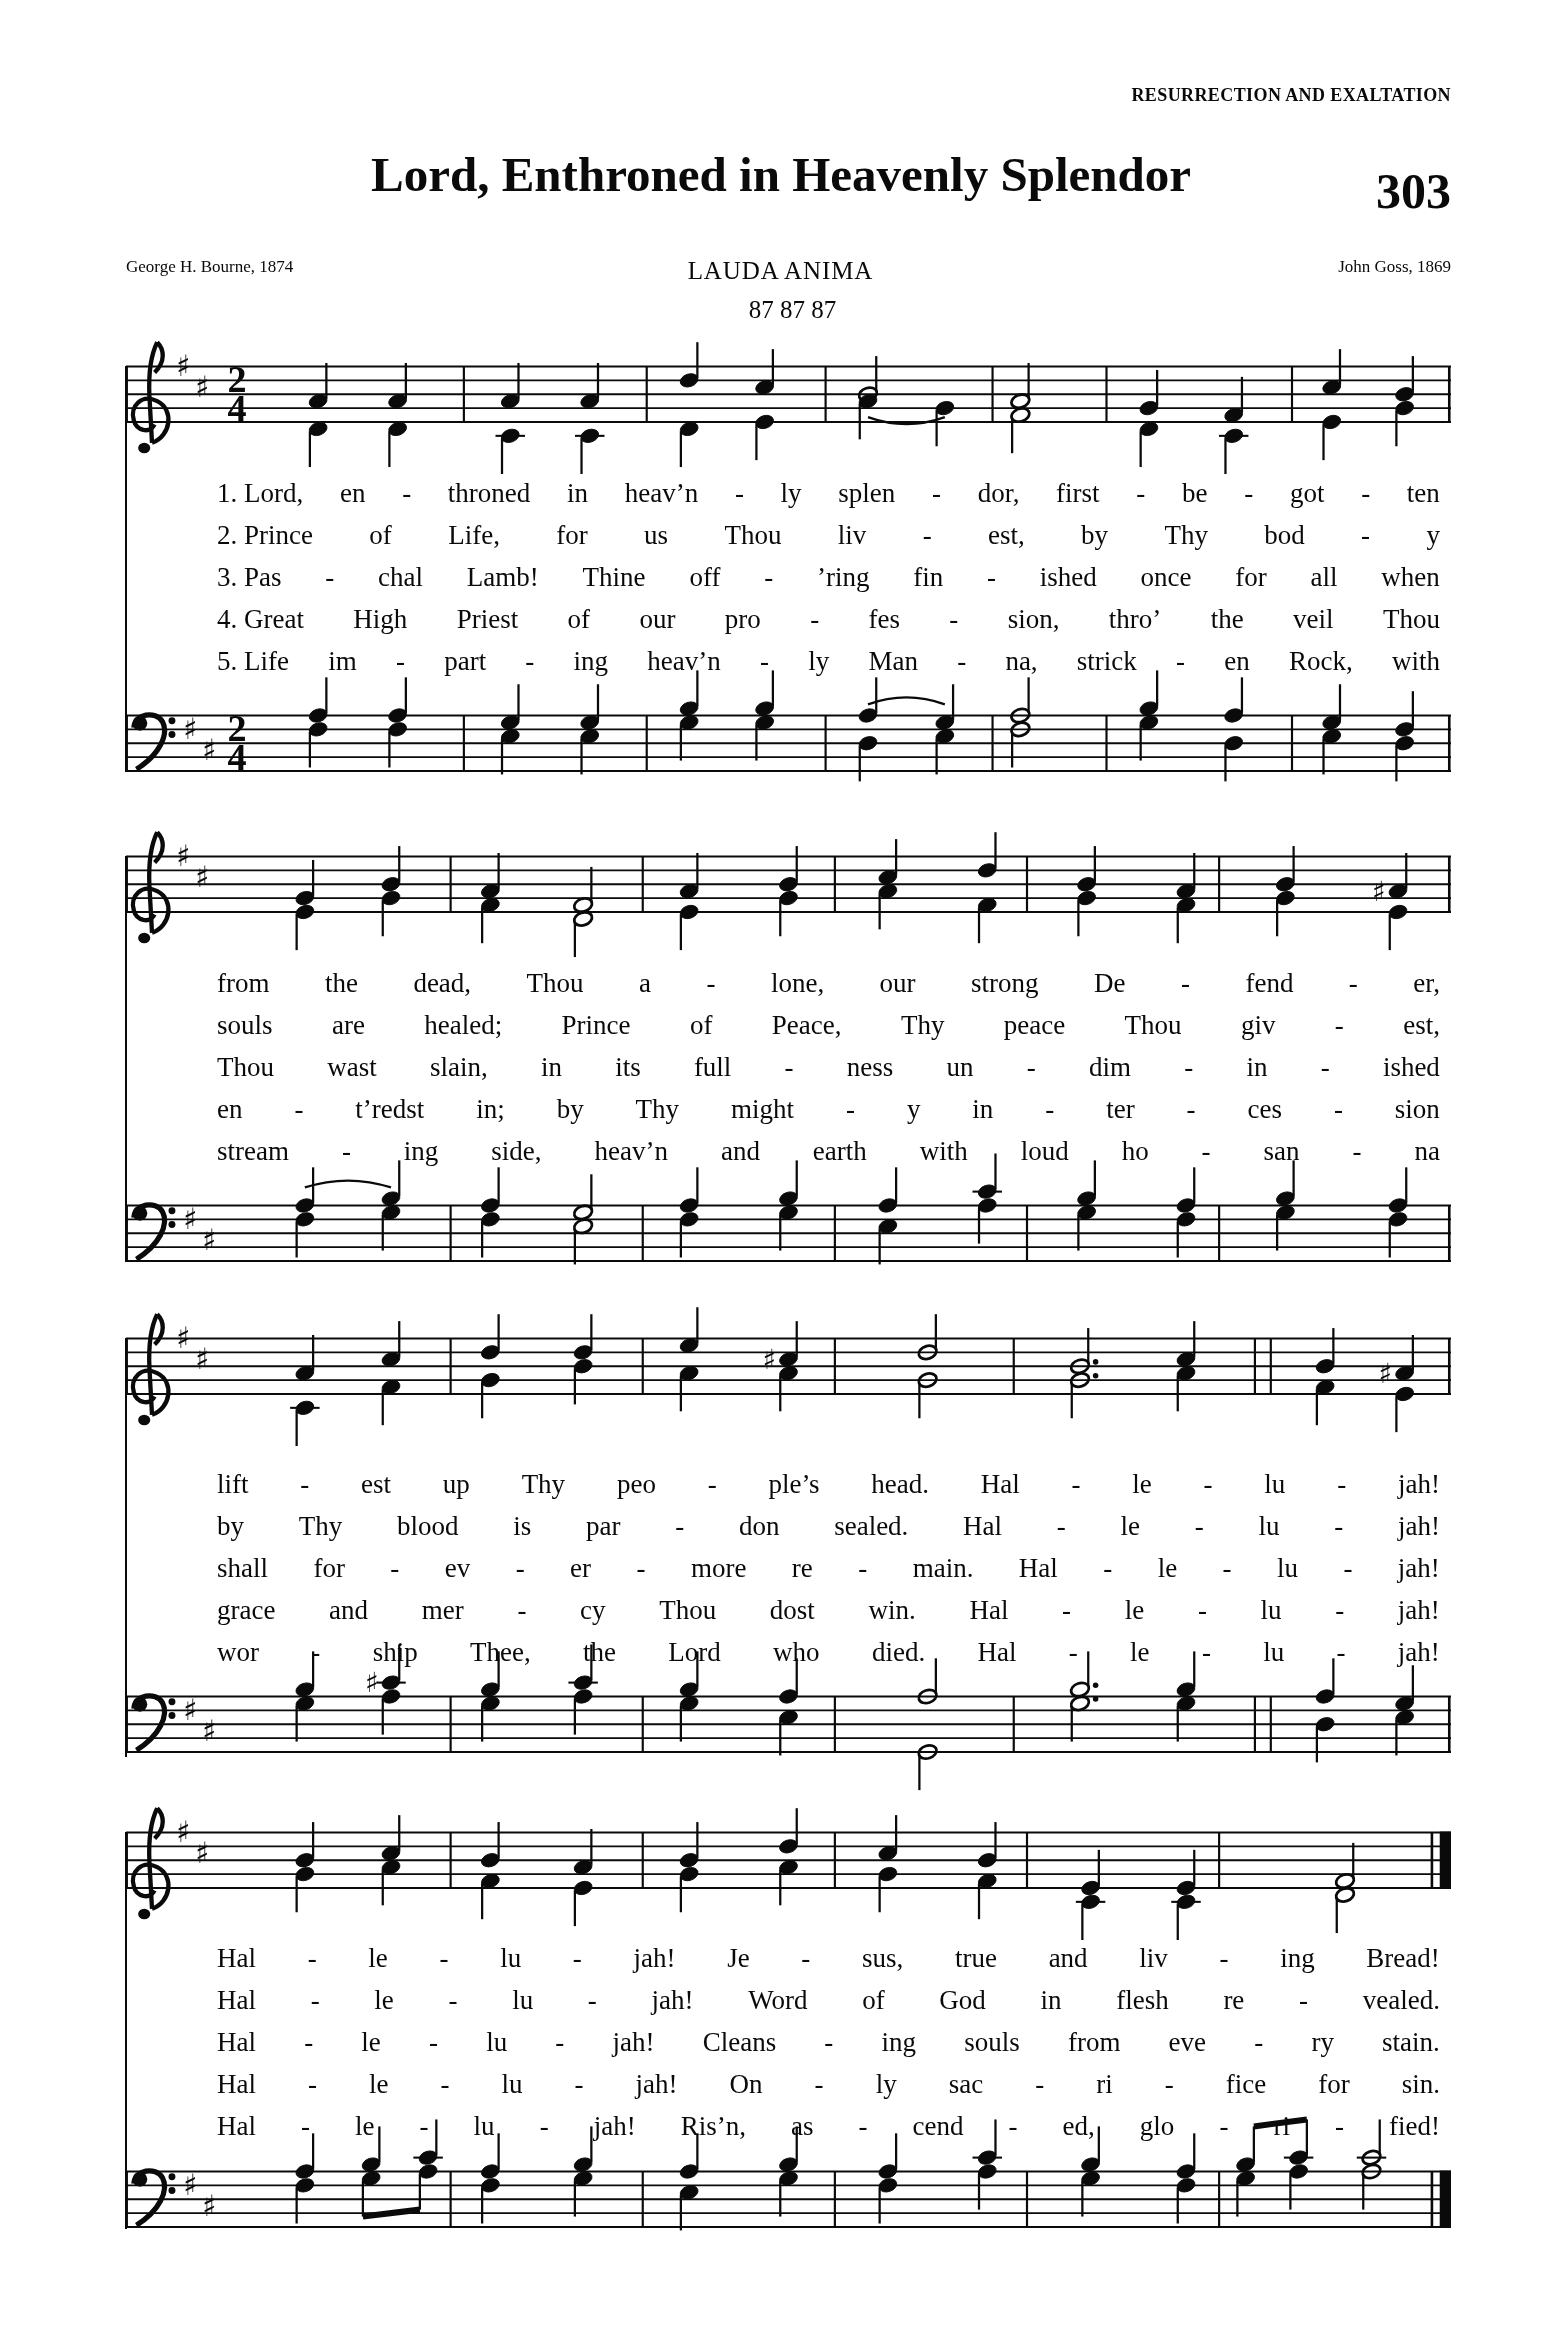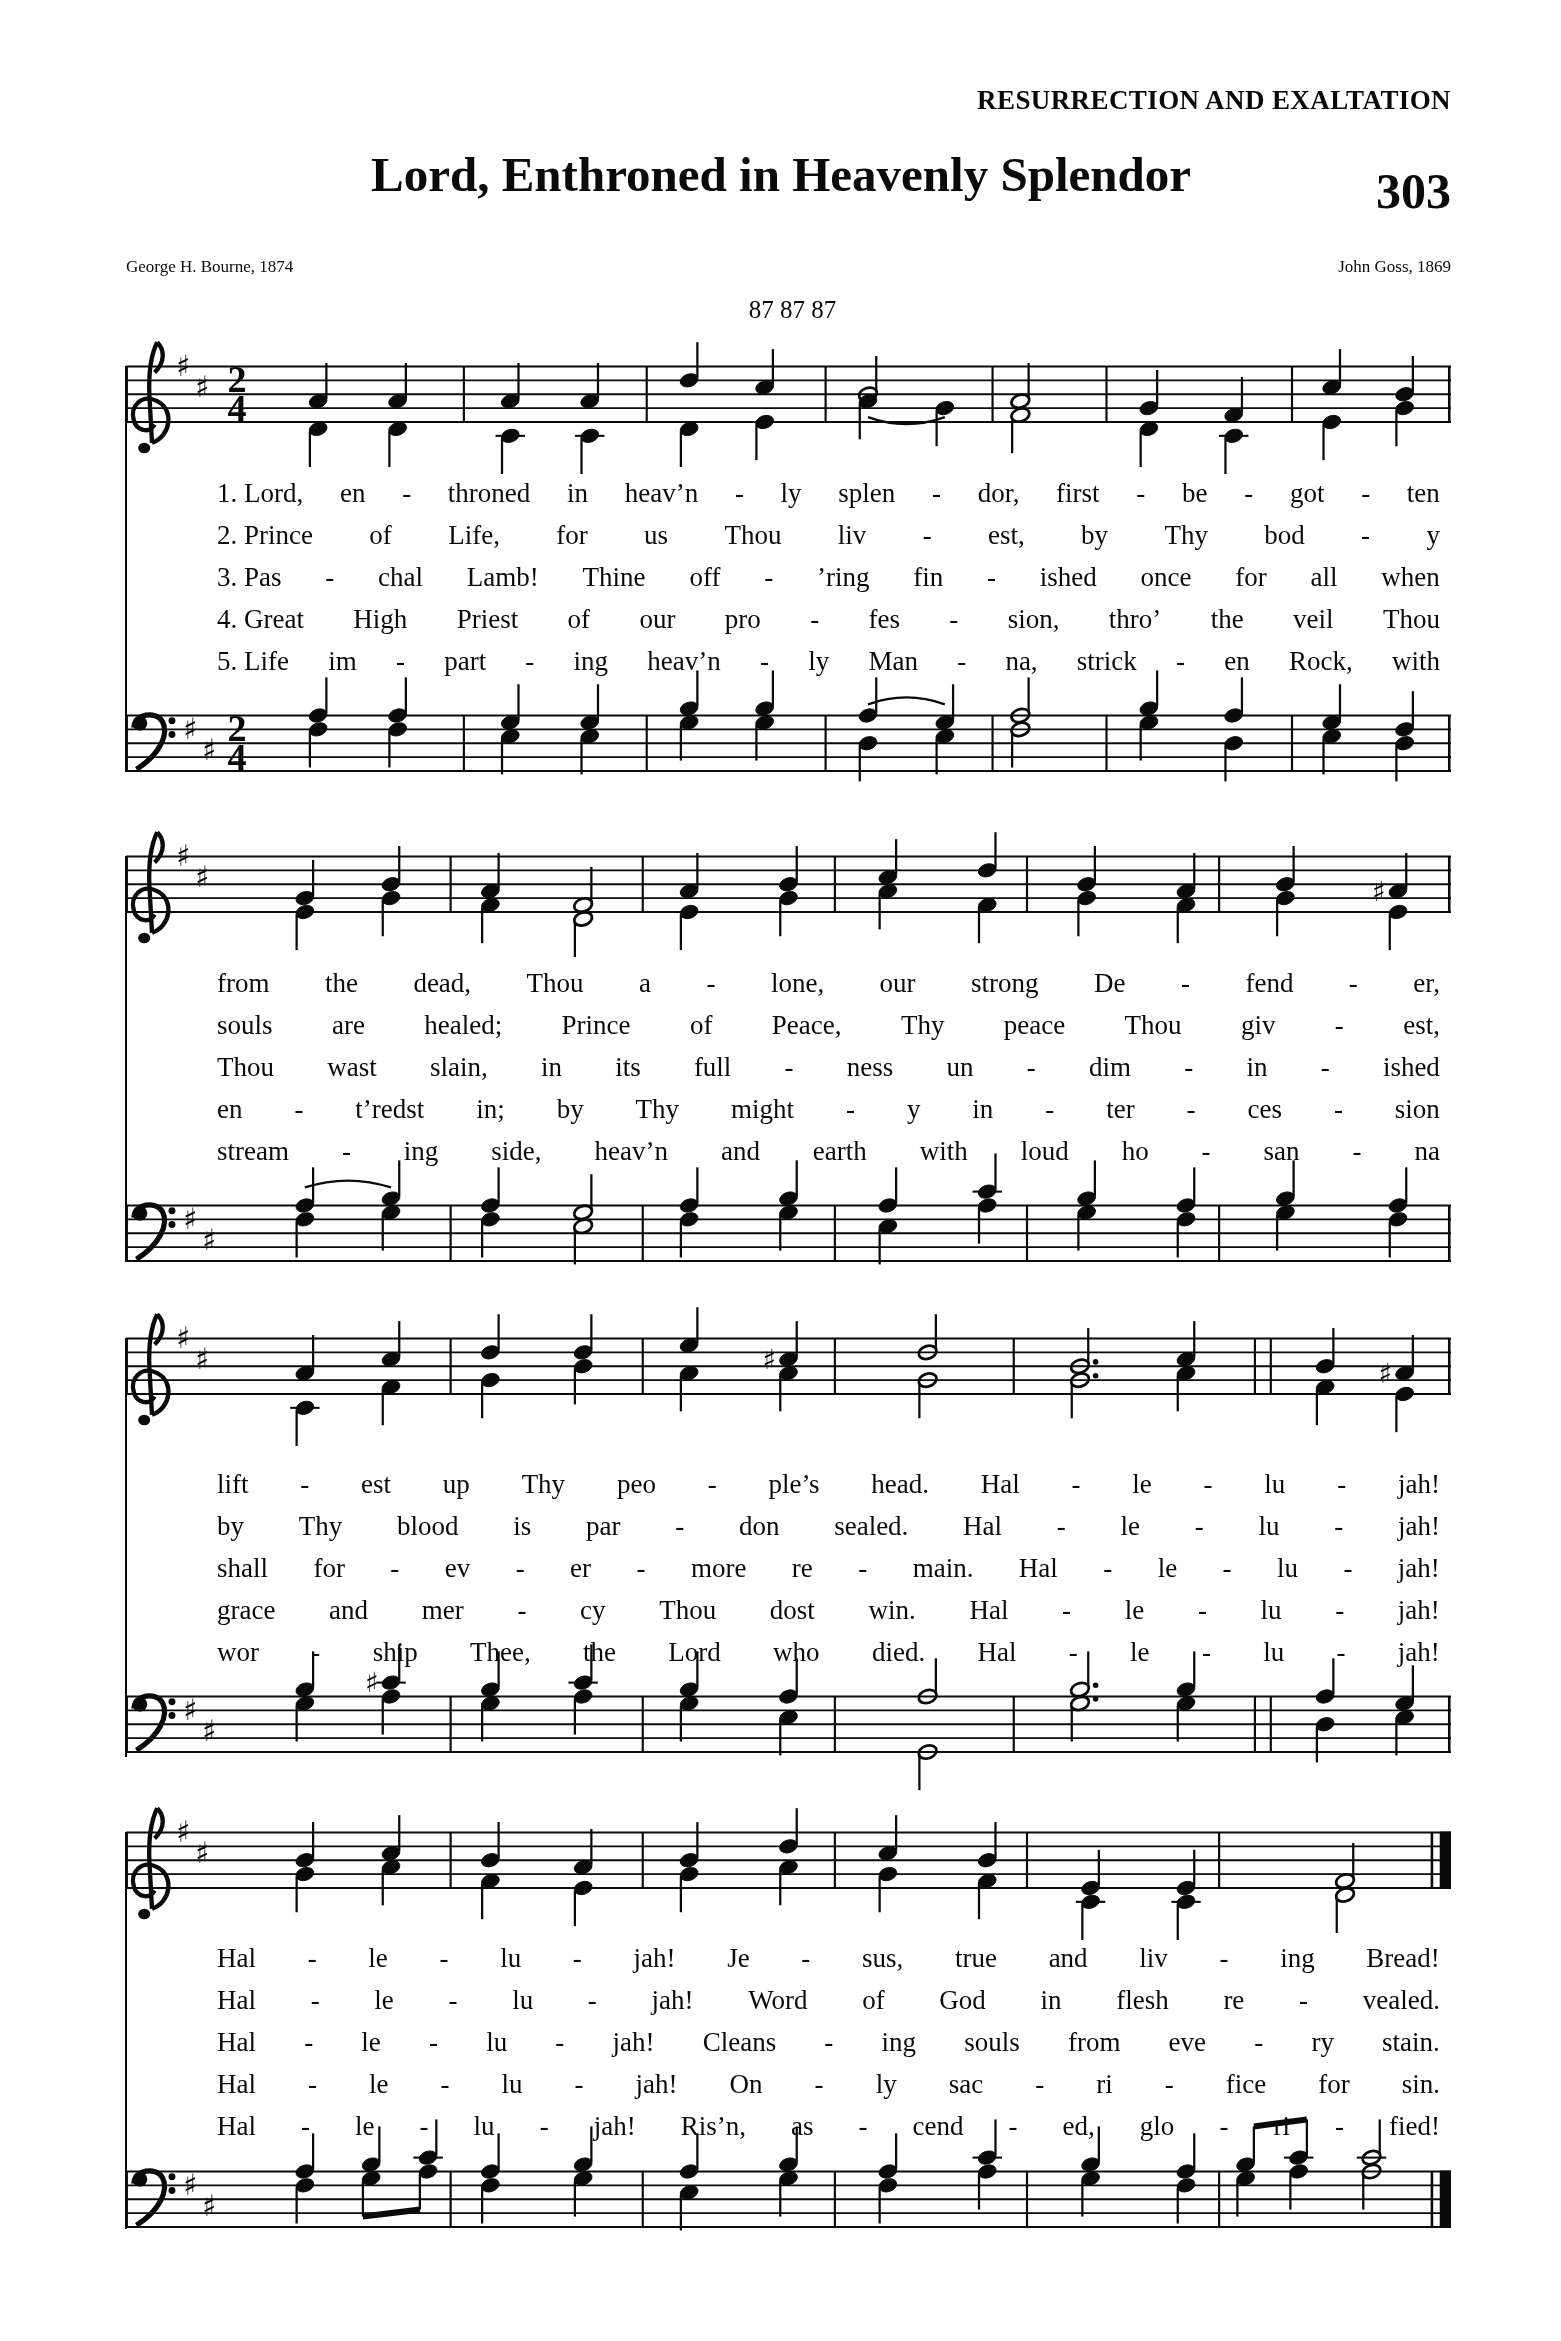--- a/index.html
+++ b/index.html
@@ -1,19 +1,19 @@
 <!DOCTYPE html>
 <html style="font-size:14px"><head>
 <meta charset="utf-8">
 <style>
   html,body{margin:0;padding:0;background:#e8e8e8;}
   .page{position:relative;width:1561px;height:2342px;background:#ffffff;color:#0a0a0a;
         font-family:"Liberation Serif",serif;overflow:hidden;}
   .abs{position:absolute;}
-  .category{font-weight:bold;font-size:27px;letter-spacing:0.4px;}
+  .category{font-weight:bold;font-size:18px;letter-spacing:0.4px;}
   .title{font-weight:bold;font-size:49px;text-align:center;}
   .hymn-number{font-weight:bold;font-size:50px;}
   .credit{font-size:17px;}
   .tune-name{font-size:25px;letter-spacing:0.9px;text-align:center;}
   .meter{font-size:25px;text-align:center;}
   .lyrics-block{width:1223px;}
   .lyric-line{display:flex;justify-content:space-between;height:42px;
               font-size:27px;white-space:nowrap;}
   svg{overflow:visible;display:block;}
   .sysline{background:#0a0a0a;width:1.7px;}
@@ -22,20 +22,21 @@
 <body>
 
 <div class="page">
 
   <div class="abs category" style="top:85px;right:110px;">RESURRECTION AND EXALTATION</div>
 
   <div class="abs title" style="top:146px;left:243px;width:1076px;">Lord, Enthroned in Heavenly Splendor</div>
   <div class="abs hymn-number" style="top:162px;right:110px;">303</div>
 
   <div class="abs credit" style="top:257px;left:126px;">George H. Bourne, 1874</div>
+  <div class="abs tune-name" style="top:257px;left:0;right:0;">LAUDA ANIMA</div>
   <div class="abs credit" style="top:257px;right:110px;">John Goss, 1869</div>
   <div class="abs meter" style="top:296px;left:0;right:0;margin-left:24px;">87 87 87</div>
 
   <div class="abs sysline" style="left:125px;top:366px;height:406px;"></div>
   <div class="abs sysline" style="left:125px;top:856px;height:406px;"></div>
   <div class="abs sysline" style="left:125px;top:1338px;height:419px;"></div>
   <div class="abs sysline" style="left:125px;top:1832px;height:397px;"></div>
 
   <svg class="abs" id="st0" style="left:126px;top:323px;" width="1325" height="165" viewBox="0 0 1528 190">
       <line x1="0" y1="50" x2="1528" y2="50" stroke="#0a0a0a" stroke-width="2.2"></line>

